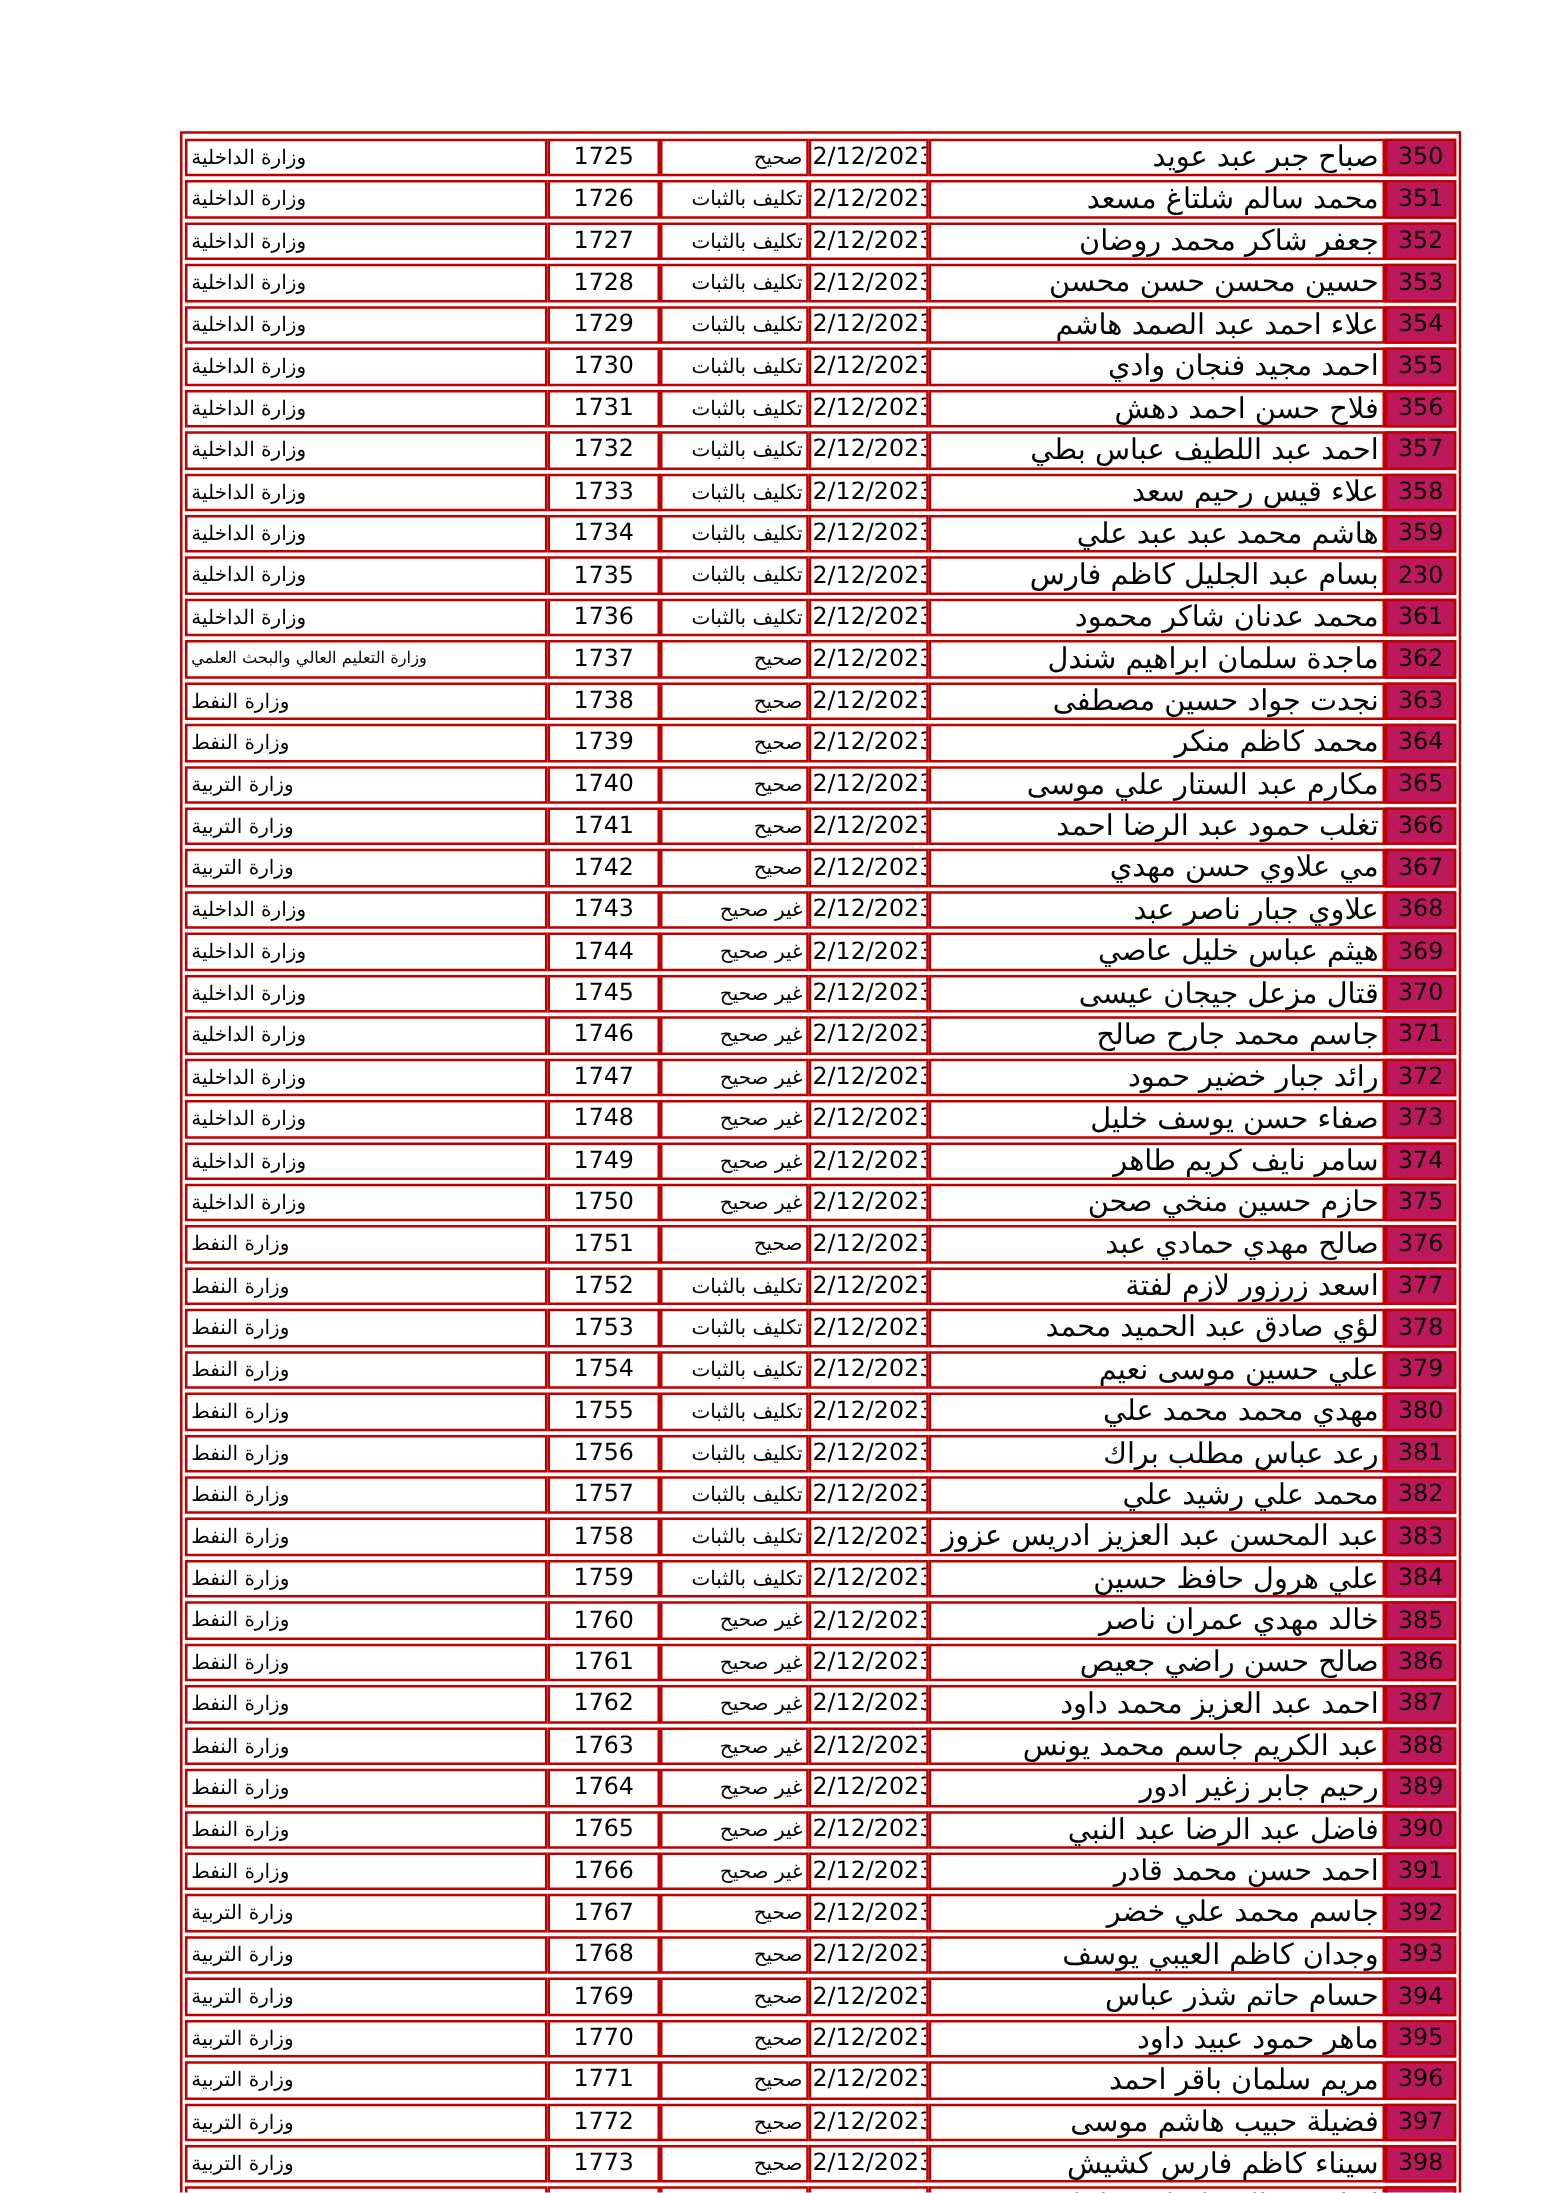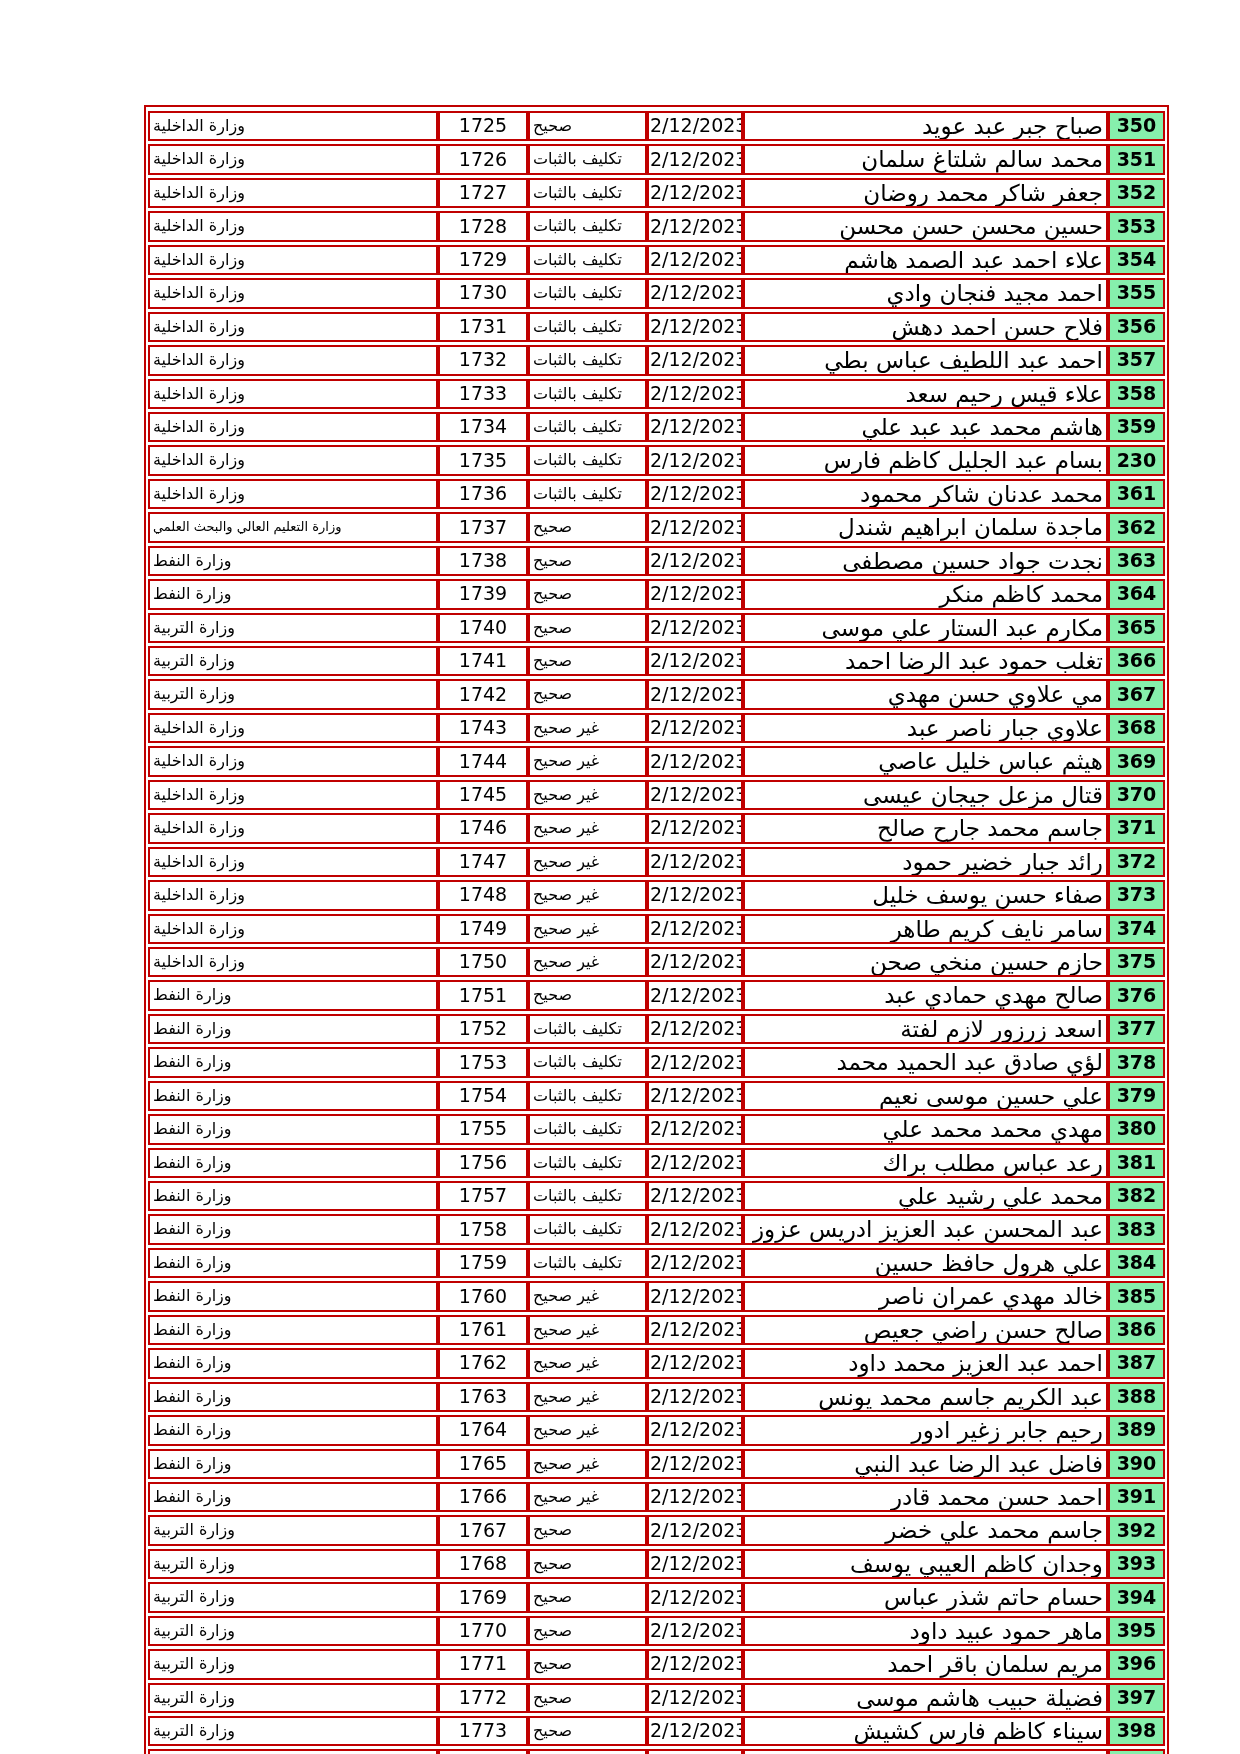--- a/index.html
+++ b/index.html
@@ -28,23 +28,23 @@
     box-sizing:border-box;
     height:27px;
     padding:0 3px;
     vertical-align:middle;
     white-space:nowrap;
     overflow:hidden;
     line-height:1.15;
   }
   .td-seq{
     width:57px;
-    background:#86efac;
+    background:#be185d;
     text-align:center;
-    font-weight:bold;
+    font-weight:normal;
     font-size:19px;
   }
   .td-name{
     width:337px;
     text-align:right;
     font-size:23px;
     padding-left:8px;
   }
   .td-date{
     width:96px;
@@ -54,21 +54,21 @@
     width:91px;
     overflow:hidden;
     white-space:nowrap;
     direction:ltr;
     text-align:left;
     font-size:19px;
     padding-left:1px;
   }
   .td-status{
     width:119px;
-    text-align:left;
+    text-align:right;
     font-size:16px;
   }
   .td-no{
     width:90px;
     direction:ltr;
     text-align:center;
     font-size:19px;
     padding:0 4px;
   }
   .td-ministry{
@@ -91,21 +91,21 @@
           <td class="td-name">صباح جبر عبد عويد</td>
           <td class="td-date">
             <div class="date-clip">2/12/2023</div>
           </td>
           <td class="td-status">صحيح</td>
           <td class="td-no">1725</td>
           <td class="td-ministry">وزارة الداخلية</td>
         </tr>
         <tr>
           <td class="td-seq">351</td>
-          <td class="td-name">محمد سالم شلتاغ سلمان</td>
+          <td class="td-name">محمد سالم شلتاغ مسعد</td>
           <td class="td-date">
             <div class="date-clip">2/12/2023</div>
           </td>
           <td class="td-status">تكليف بالثبات</td>
           <td class="td-no">1726</td>
           <td class="td-ministry">وزارة الداخلية</td>
         </tr>
         <tr>
           <td class="td-seq">352</td>
           <td class="td-name">جعفر شاكر محمد روضان</td>

